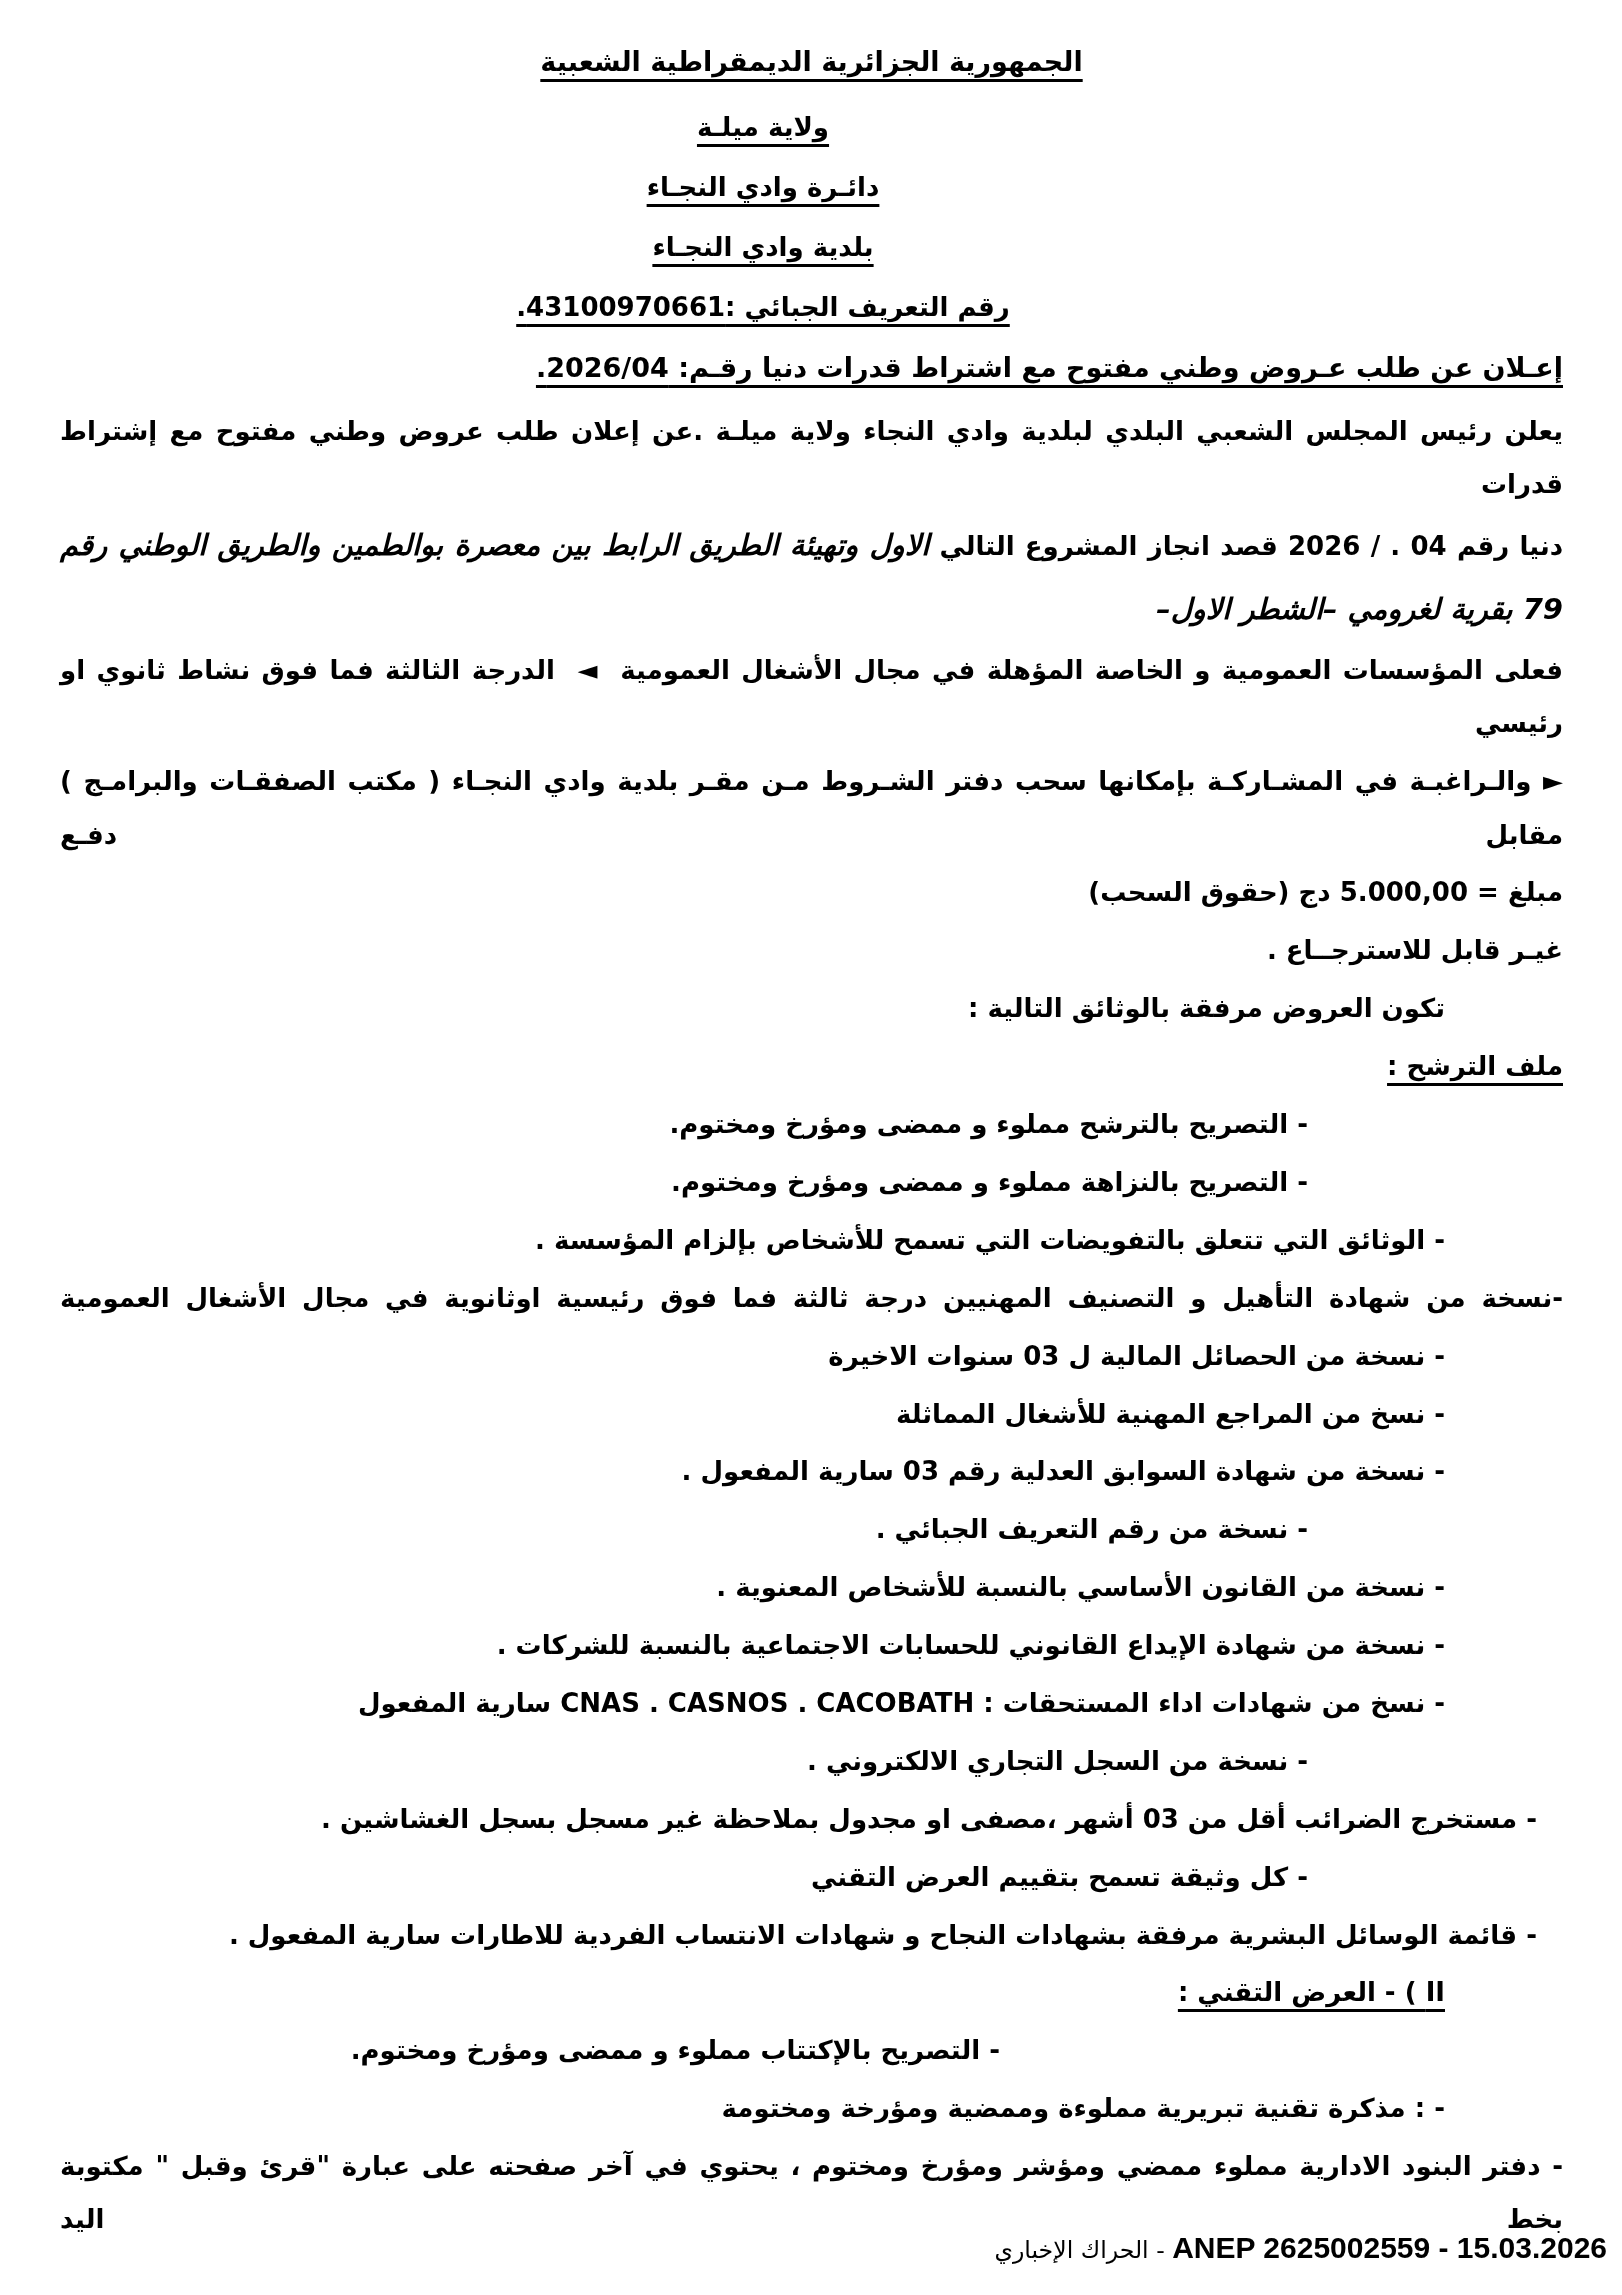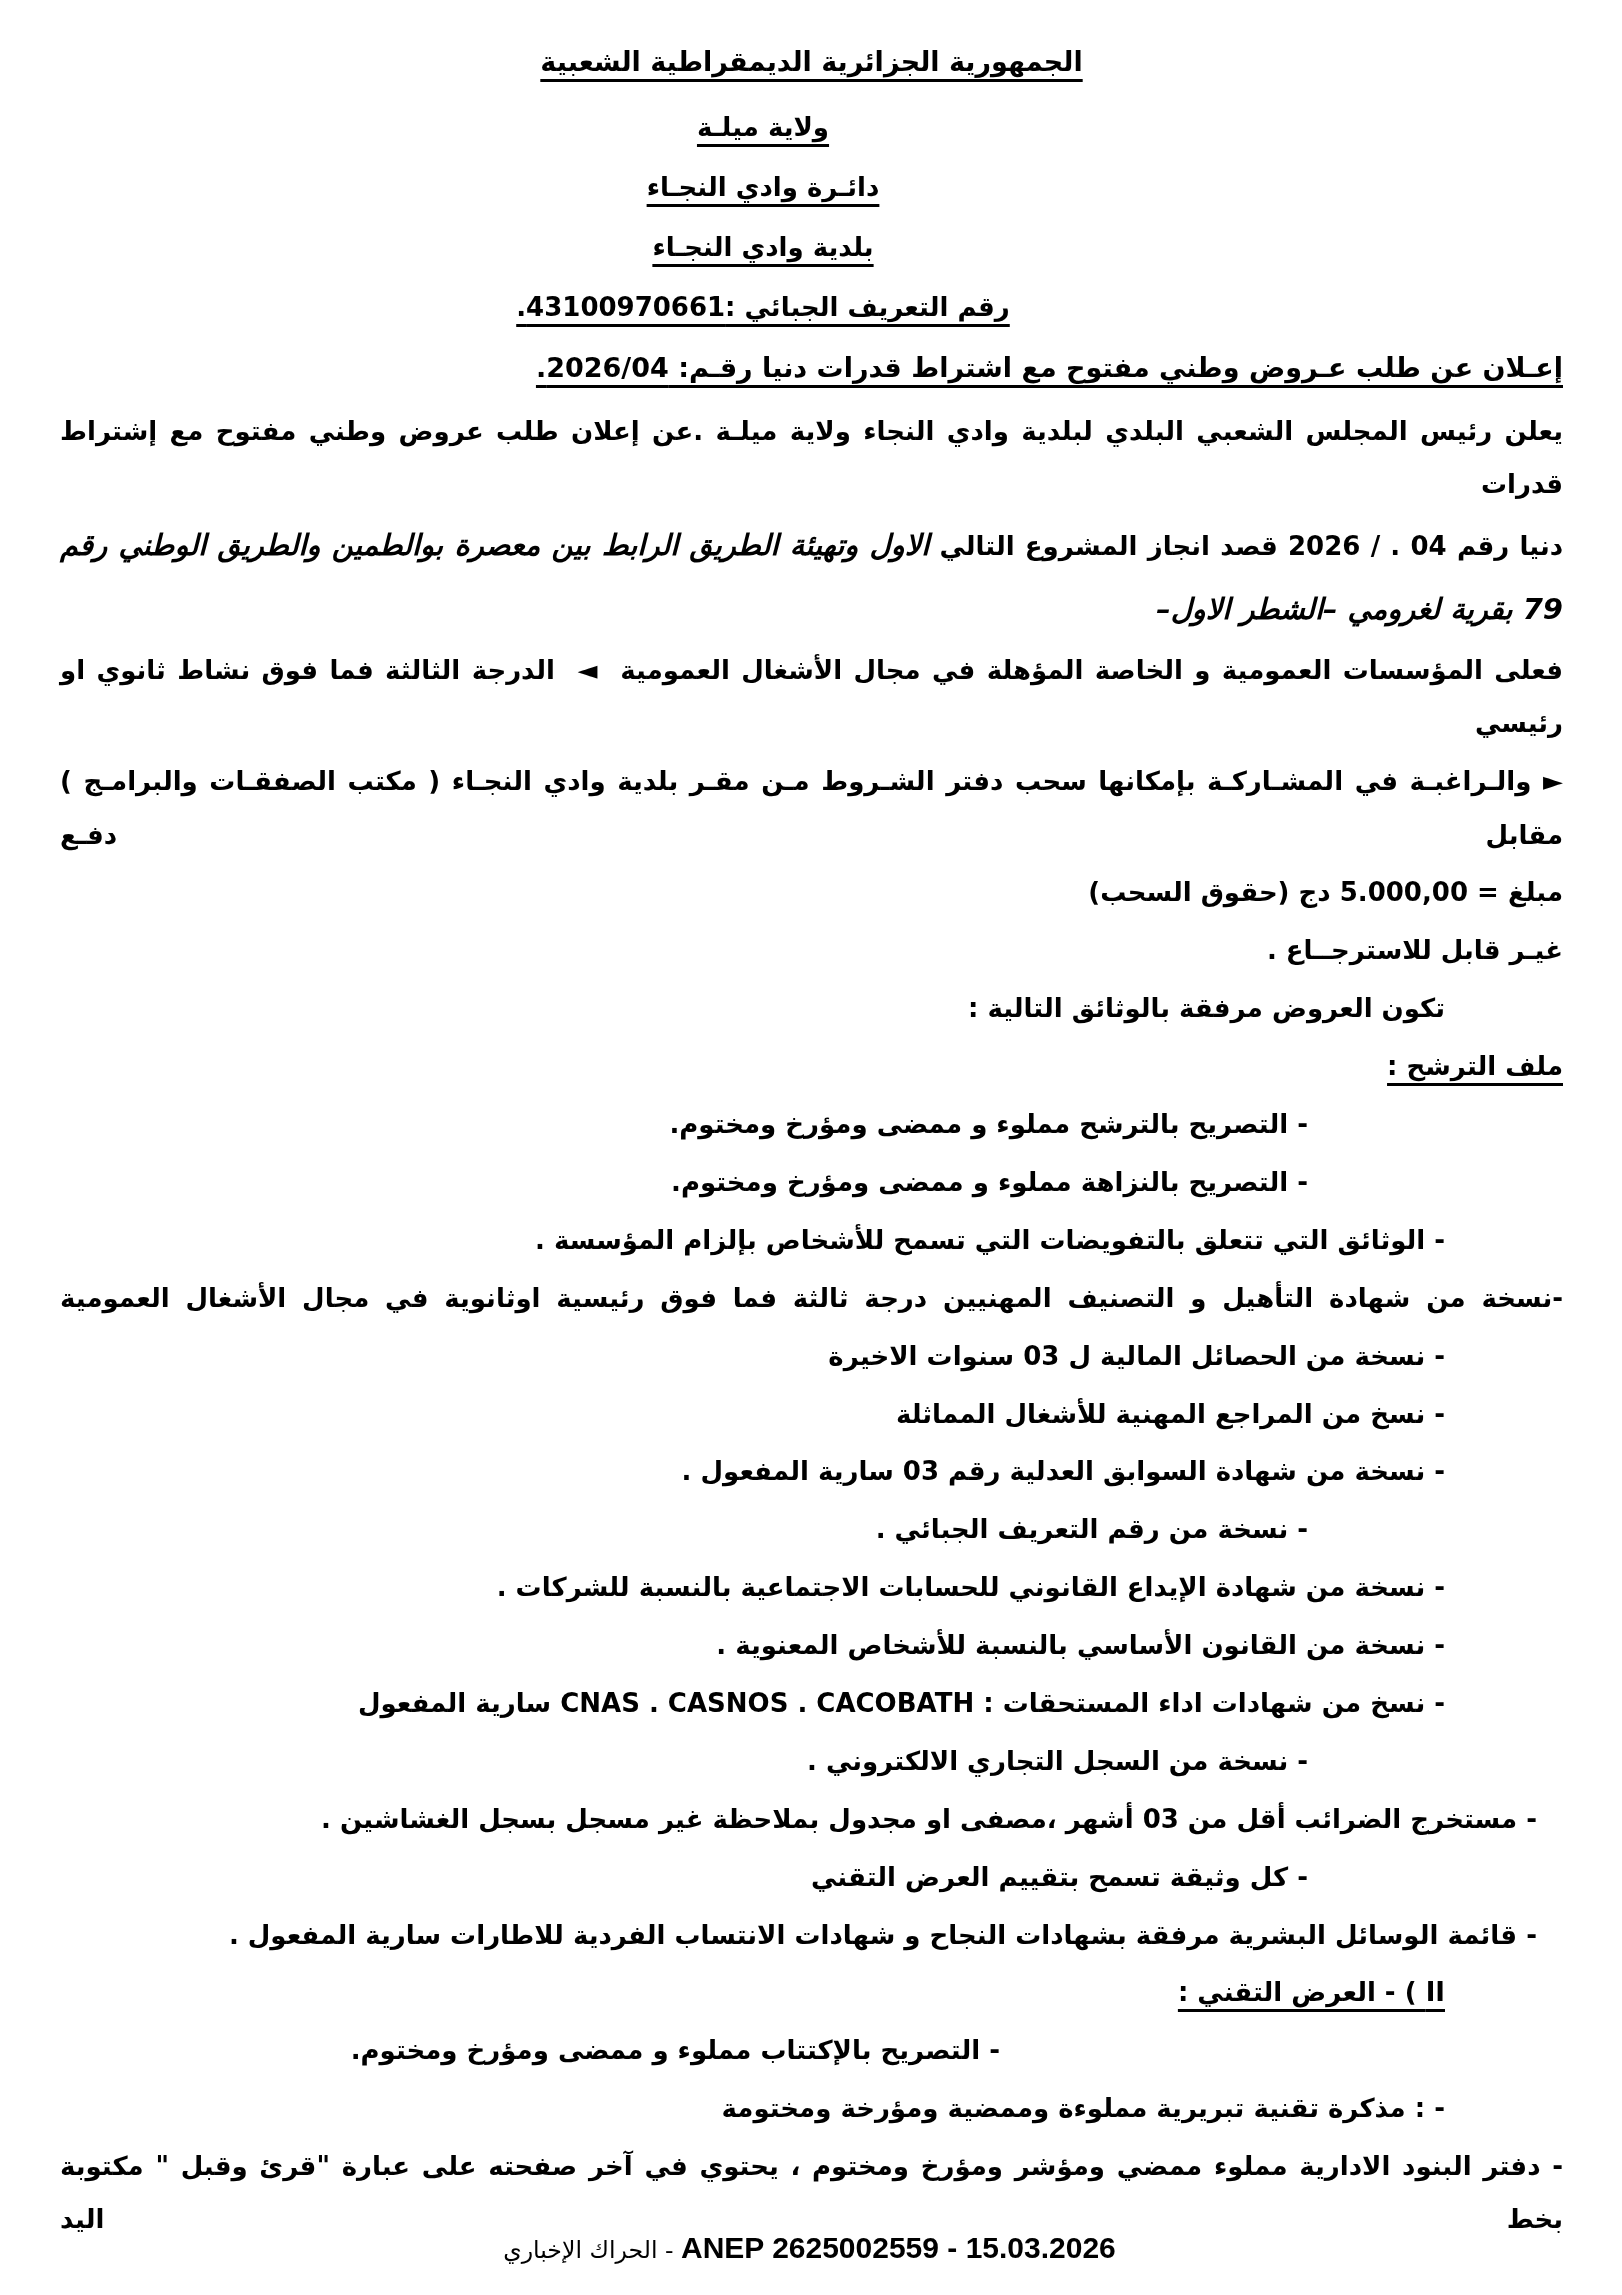--- a/index.html
+++ b/index.html
@@ -39,22 +39,21 @@
     font-style:italic;
     font-size:29px;
   }
   .arrow{font-style:normal;font-size:26px;}
   .ind-xs{padding-right:26px;}
   .ind-sm{padding-right:118px;}
   .ind-md{padding-right:255px;}
   .ind-xl{padding-right:563px;}
   .footer{
     position:absolute;
-    bottom:30px;left:0;right:4px;
-    text-align:center;
+    bottom:30px;left:0;right:16px;
     direction:rtl;
     font-weight:bold;
   }
   .footer .anep{
     display:inline-block;
     direction:ltr;
     font-family:"Liberation Sans","DejaVu Sans",sans-serif;
     font-size:30px;
     font-weight:bold;
   }
@@ -99,22 +98,22 @@
 
   <div>
     <p class="right ind-md">- التصريح بالترشح مملوء و ممضى ومؤرخ ومختوم.</p>
     <p class="right ind-md">- التصريح بالنزاهة  مملوء و ممضى ومؤرخ ومختوم.</p>
     <p class="right ind-sm">- الوثائق التي تتعلق بالتفويضات التي تسمح للأشخاص بإلزام المؤسسة .</p>
     <p class="justify">-نسخة من شهادة التأهيل و التصنيف المهنيين درجة ثالثة   فما فوق رئيسية اوثانوية  في مجال الأشغال العمومية</p>
     <p class="right ind-sm">- نسخة من الحصائل المالية ل 03 سنوات الاخيرة</p>
     <p class="right ind-sm">- نسخ من المراجع المهنية للأشغال المماثلة</p>
     <p class="right ind-sm">- نسخة من شهادة السوابق العدلية رقم 03 سارية المفعول .</p>
     <p class="right ind-md">- نسخة من رقم التعريف الجبائي .</p>
+    <p class="right ind-sm">- نسخة من القانون الأساسي بالنسبة للأشخاص المعنوية .</p>
     <p class="right ind-sm">- نسخة من شهادة الإيداع القانوني للحسابات الاجتماعية بالنسبة للشركات .</p>
-    <p class="right ind-sm">- نسخة من القانون الأساسي بالنسبة للأشخاص المعنوية .</p>
     <p class="right ind-sm">- نسخ من شهادات اداء المستحقات : CNAS . CASNOS . CACOBATH سارية المفعول</p>
     <p class="right ind-md">- نسخة من السجل التجاري الالكتروني .</p>
     <p class="right ind-xs">- مستخرج الضرائب أقل من 03 أشهر ،مصفى او مجدول بملاحظة غير مسجل بسجل الغشاشين .</p>
     <p class="right ind-md">- كل وثيقة تسمح بتقييم العرض التقني</p>
     <p class="right ind-xs">- قائمة الوسائل البشرية مرفقة بشهادات النجاح و شهادات الانتساب الفردية للاطارات سارية المفعول .</p>
   </div>
 
   <p class="right ind-sm"><span class="u">II ) - العرض التقني :</span></p>
 
   <div>

